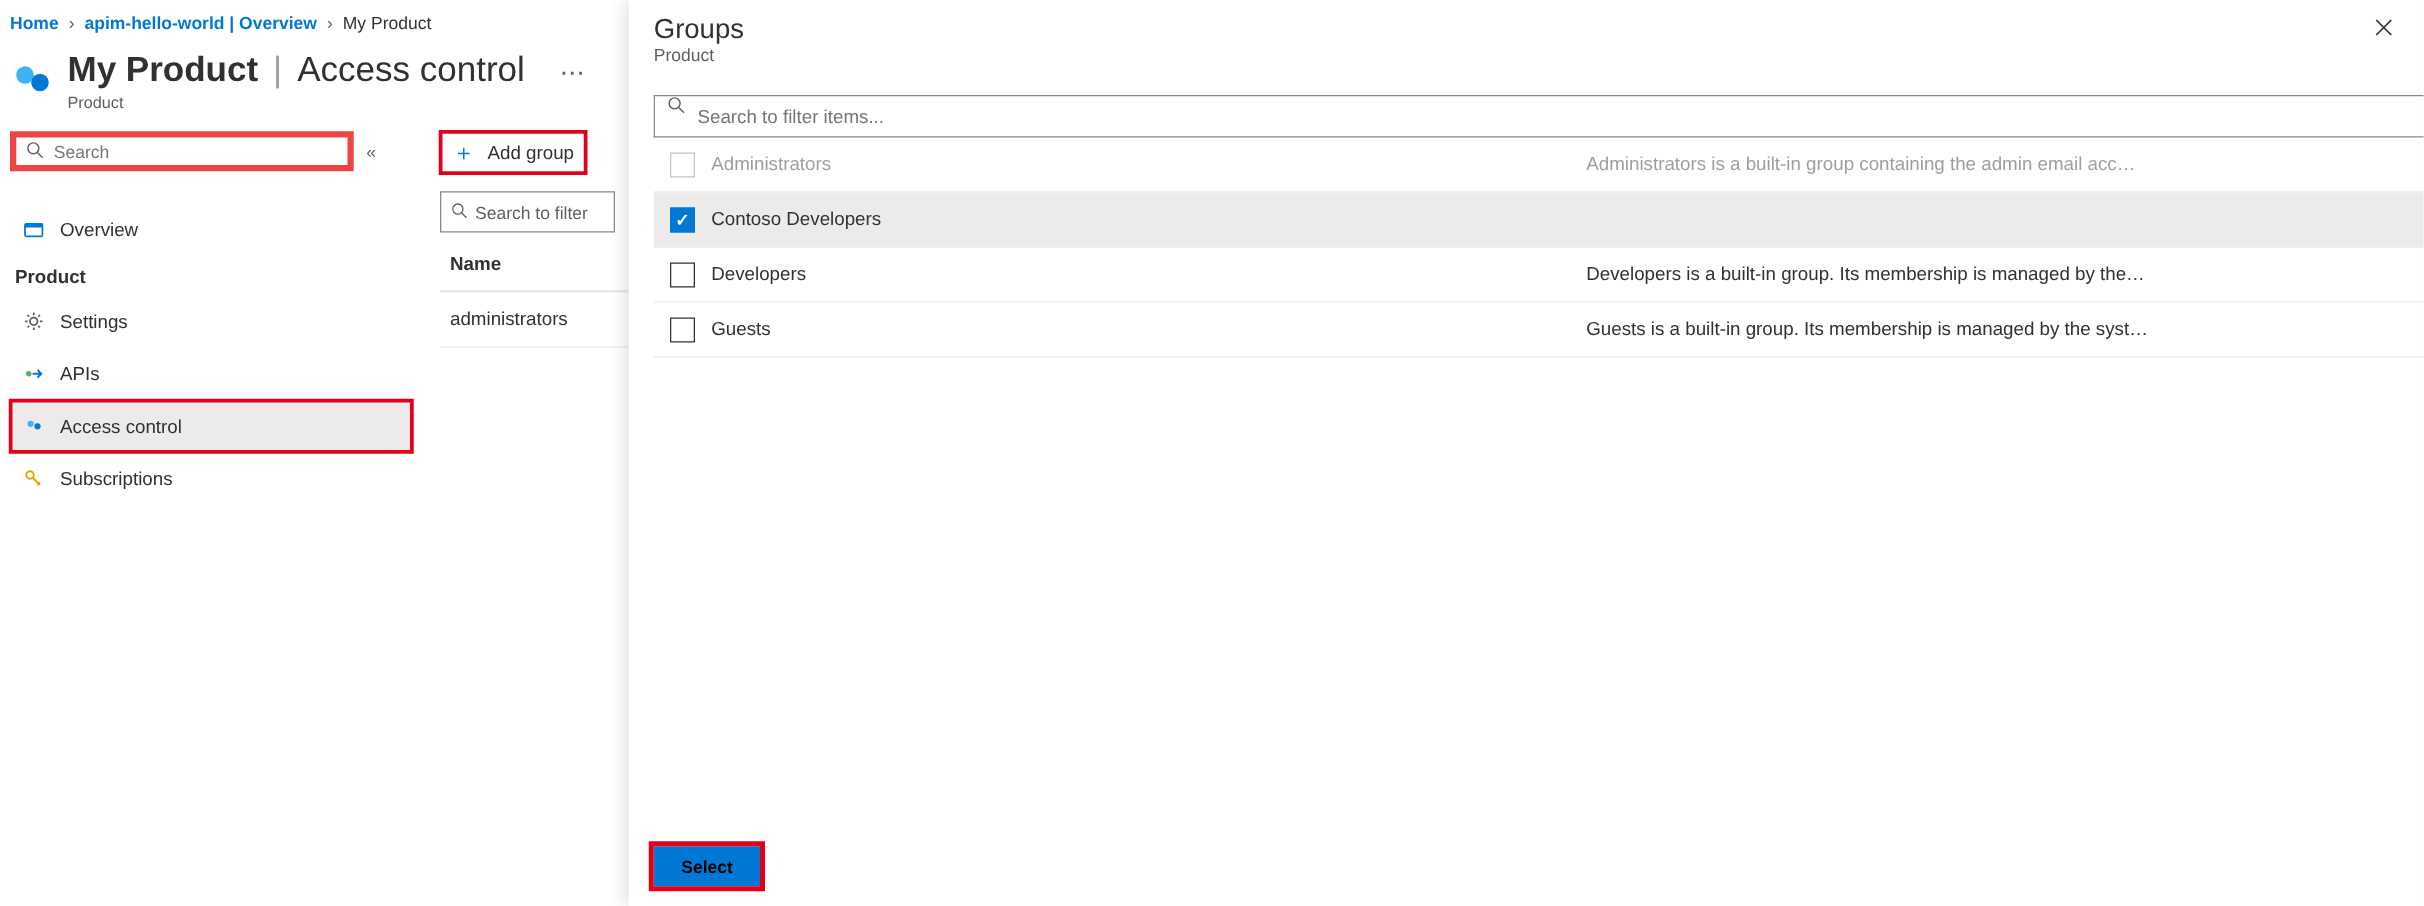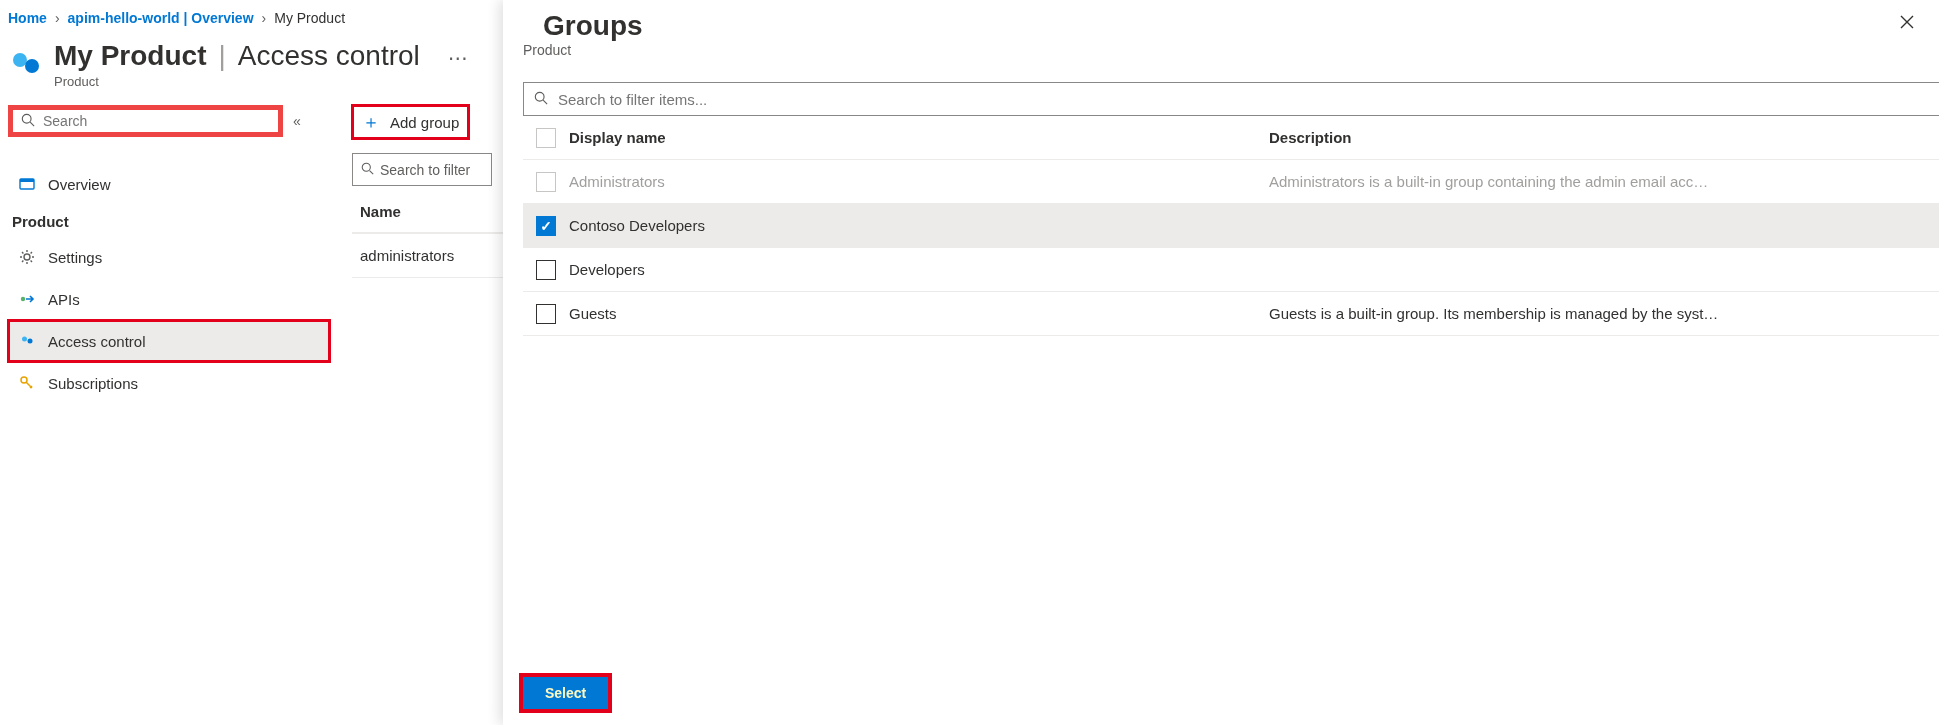--- a/index.html
+++ b/index.html
@@ -118,26 +118,26 @@
     position:absolute; top:0; right:0;
     width: 1436px; height: 725px;
     background:#fff;
     box-shadow: -4px 0 12px rgba(0,0,0,0.12);
     display:flex; flex-direction:column;
   }
   .panel-header {
     display:flex; align-items:flex-start; justify-content:space-between;
     padding: 10px 20px 6px 20px;
   }
-  .panel-title { font-size:28px; font-weight:700;margin-left:20px; }
+  .panel-title { font-size:22px; font-weight:400; }
   .panel-subtitle { font-size:14px; color:#605e5c; margin-top:0px; }
   .panel-close { font-size:18px; cursor:pointer; line-height:1; padding:4px; }
   .panel-body { padding: 18px 0 0 20px; flex:1; overflow:hidden; }
   .panel-search {
-    display:flex; align-items:center; gap:8px;
+    display:flex; gap:8px;
     border:1px solid #8a8886; border-right:none;
     height:34px; padding:0 10px; color:#605e5c;
     width: 100%; font-size:15px;
   }
   .panel-search input { border:none; outline:none; flex:1; font-size:15px; background:transparent; }
 
   .grid-header {
     display:flex; align-items:center;
     height:44px;
     border-bottom: 1px solid #edebe9;
@@ -159,21 +159,21 @@
     cursor:pointer;
   }
   .checkbox.disabled { border-color:#c8c6c4; cursor:default; }
   .checkbox.checked { background:#0078d4; border-color:#0078d4; color:#fff; }
   .checkbox.checked::after { content:"✓"; font-size:14px; font-weight:bold; }
 
   .panel-footer {
     padding: 16px 20px;
   }
   .select-btn {
-    background:#0078d4; color:#fef9c3;
+    background:#0078d4; color:#000000;
     border:none; height:32px; padding:0 22px;
     font-size:14px; font-weight:600; cursor:pointer;
   }
   .highlight-red-thick { outline: 4px solid #e3001b; outline-offset: 0px; }
 </style>
 </head>
 <body>
 
 <div class="breadcrumb">
   <a>Home</a>
@@ -306,47 +306,41 @@
   <div class="panel-body">
     <div class="panel-search">
       <span>
         <svg width="14" height="14" viewBox="0 0 16 16">
             <circle cx="6.5" cy="6.5" r="5" fill="none" stroke="#605e5c" stroke-width="1.3"></circle>
             <line x1="10.5" y1="10.5" x2="15" y2="15" stroke="#605e5c" stroke-width="1.3"></line>
           </svg>
       </span>
       <input placeholder="Search to filter items..." style="">
     </div>
-    <div class="grid-header">
-      <div class="col-chk">
-        <div class="checkbox disabled"></div>
-      </div>
-      <div class="col-name">Display name</div>
-      <div class="col-desc">Description</div>
-    </div>
 
     <div class="grid-row disabled">
       <div class="col-chk">
           <div class="checkbox disabled"></div>
         </div>
       <div class="col-name">Administrators</div>
       <div class="col-desc">Administrators is a built-in group containing the admin email acc…</div>
     </div>
     <div class="grid-row selected">
       <div class="col-chk">
           <div class="checkbox checked"></div>
         </div>
       <div class="col-name">Contoso Developers</div>
       <div class="col-desc"></div>
     </div>
     <div class="grid-row">
       <div class="col-chk">
           <div class="checkbox"></div>
         </div>
       <div class="col-name">Developers</div>
+      <div class="col-desc">Developers is a built-in group. Its membership is managed by the…</div>
     </div>
     <div class="grid-row">
       <div class="col-chk">
           <div class="checkbox"></div>
         </div>
       <div class="col-name">Guests</div>
       <div class="col-desc">Guests is a built-in group. Its membership is managed by the syst…</div>
     </div>
   </div>
   <div class="panel-footer">

